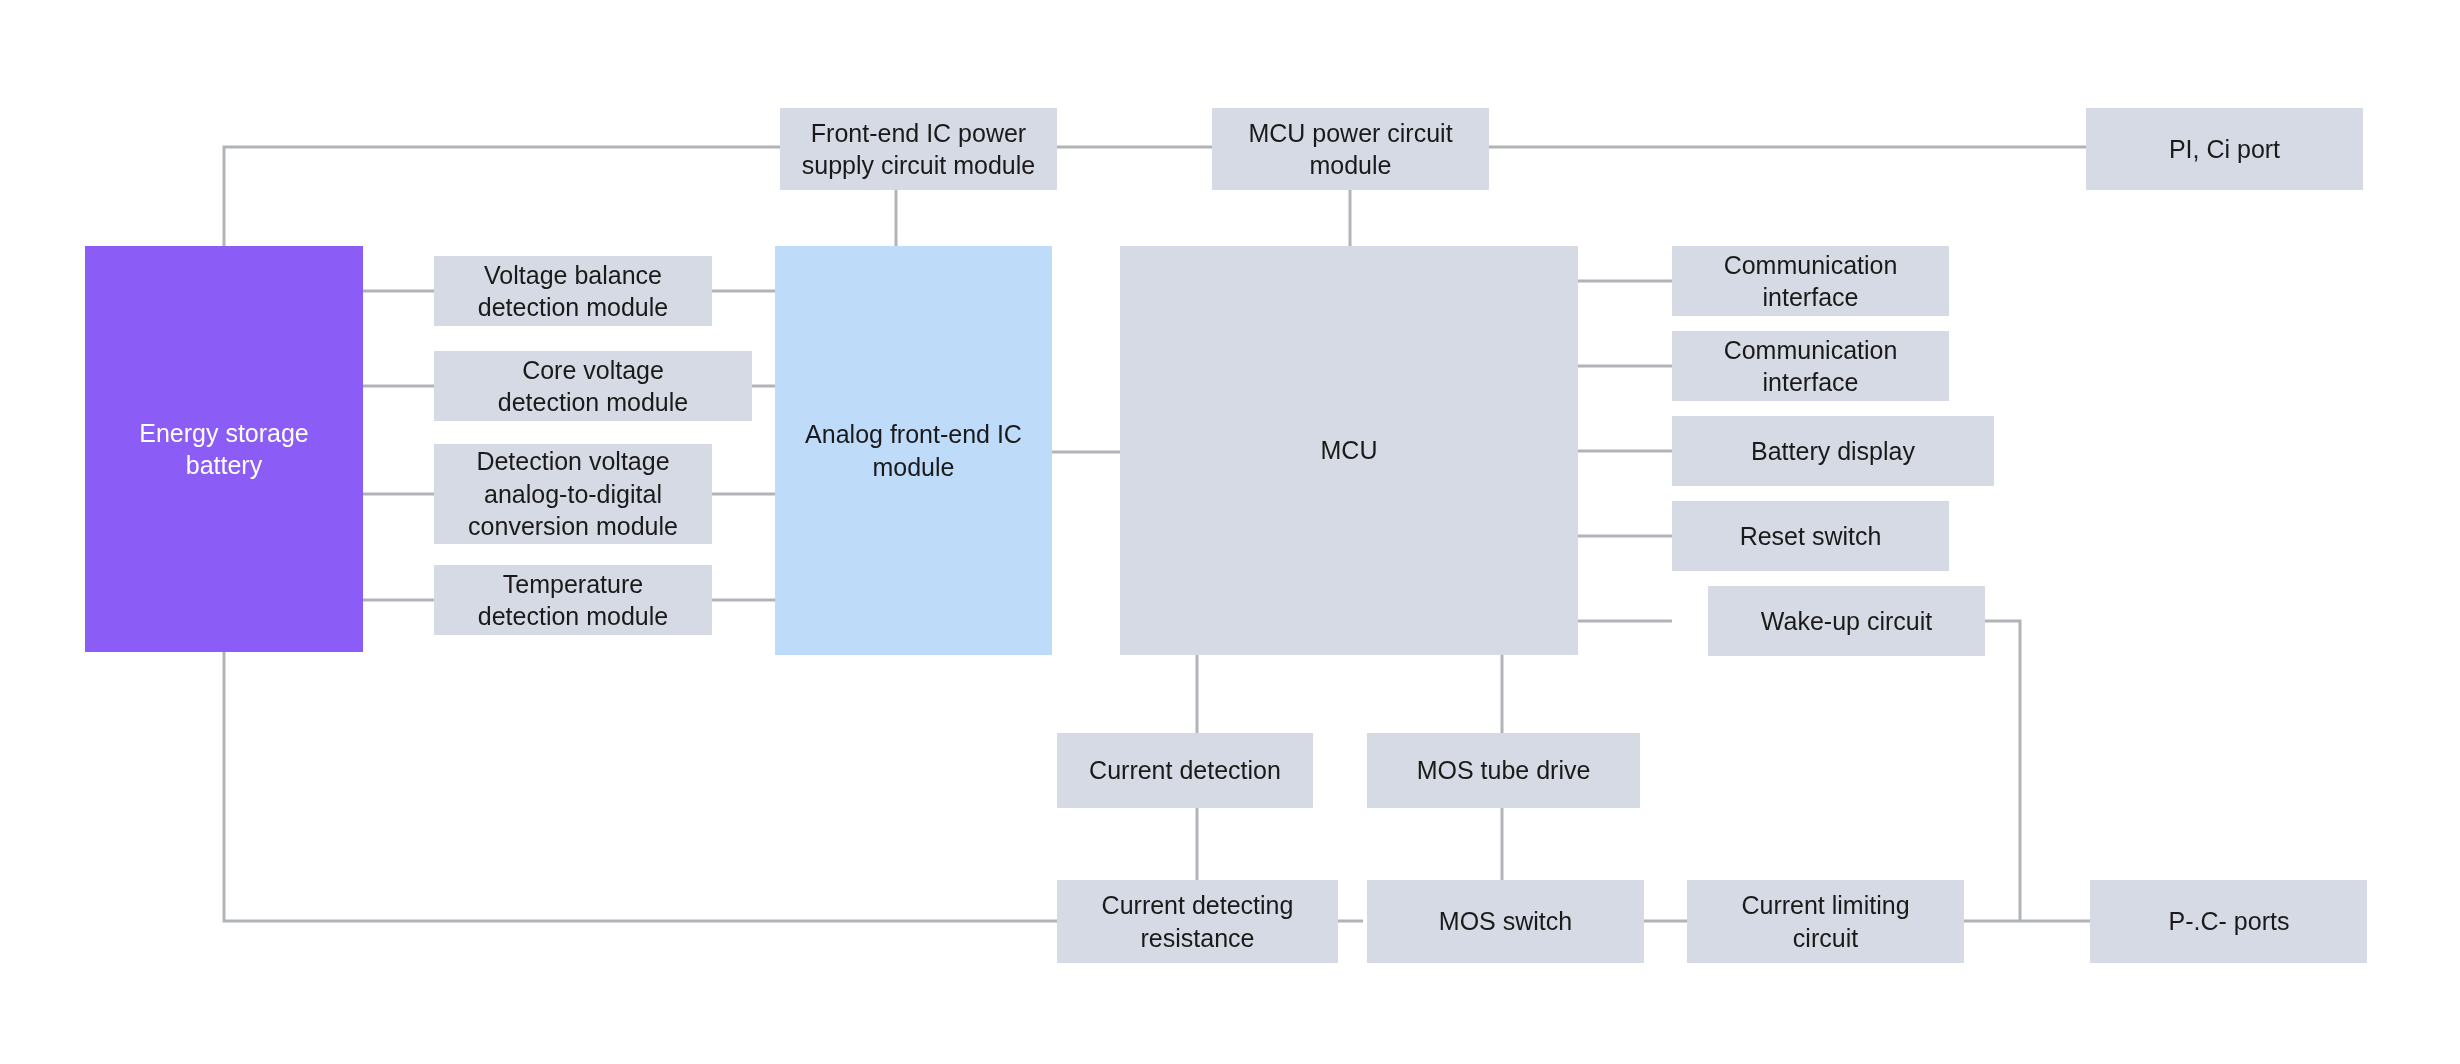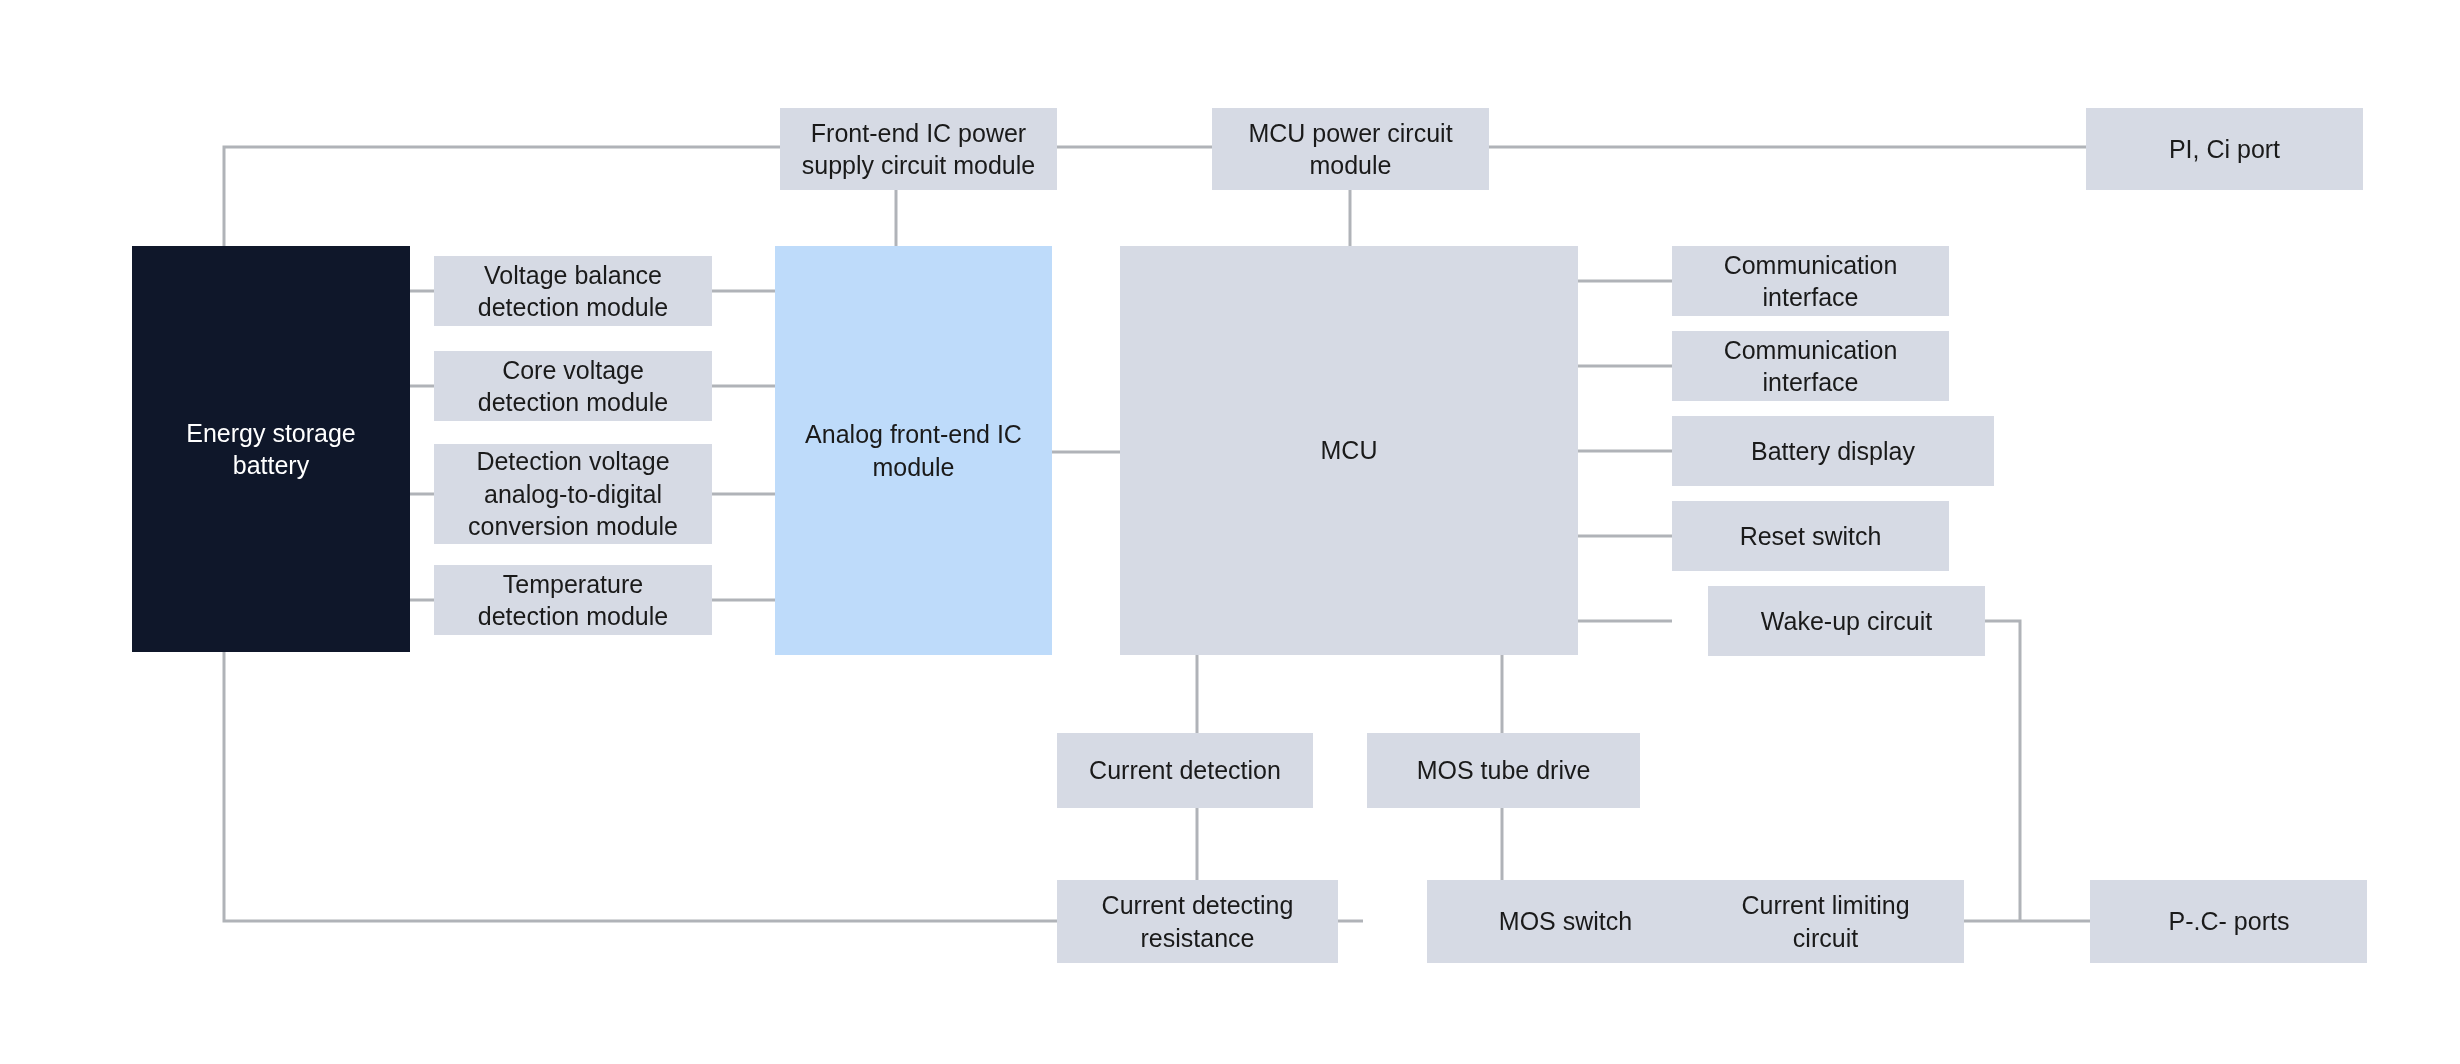--- a/index.html
+++ b/index.html
@@ -34,23 +34,22 @@
     align-items: center;
     justify-content: center;
     text-align: center;
     line-height: 1.30;
     color: #1a1a1a;
     font-size: 25px;
     padding: 2px 8px;
     background: #d6dae4;
   }
   .node.accent-dark {
-    background: #0f172a;
+    background: #8b5cf6;
     color: #ffffff;
-    margin-left: 47px;
   }
   .node.accent-light {
     background: #bedbfa;
     color: #1a1a1a;
   }
   .node-label {
     display: block;
     white-space: pre-line;
   }
 </style>
@@ -92,21 +91,21 @@
 
   <div id="node-layer">
       <div class="node accent-dark" style="left: 85px; top: 246px; width: 278px; height: 406px;">
         <span class="node-label">Energy storage
 battery</span>
       </div>
       <div class="node" style="left: 434px; top: 256px; width: 278px; height: 70px;">
         <span class="node-label">Voltage balance
 detection module</span>
       </div>
-      <div class="node" style="left: 434px; top: 351px; width: 278px; height: 70px;">
+      <div class="node" style="left: 434px; top: 351px; width: 318px; height: 70px;">
         <span class="node-label">Core voltage
 detection module</span>
       </div>
       <div class="node" style="left: 434px; top: 444px; width: 278px; height: 100px;">
         <span class="node-label">Detection voltage
 analog-to-digital
 conversion module</span>
       </div>
       <div class="node" style="left: 434px; top: 565px; width: 278px; height: 70px;">
         <span class="node-label">Temperature
@@ -150,21 +149,21 @@
       <div class="node" style="left: 1057px; top: 733px; width: 256px; height: 75px;">
         <span class="node-label">Current detection</span>
       </div>
       <div class="node" style="left: 1367px; top: 733px; width: 273px; height: 75px;">
         <span class="node-label">MOS tube drive</span>
       </div>
       <div class="node" style="left: 1057px; top: 880px; width: 281px; height: 83px;">
         <span class="node-label">Current detecting
 resistance</span>
       </div>
-      <div class="node" style="left: 1427px; top: 880px; width: 277px; height: 83px;">
+      <div class="node" style="left: 1367px; top: 880px; width: 277px; height: 83px;">
         <span class="node-label">MOS switch</span>
       </div>
       <div class="node" style="left: 1687px; top: 880px; width: 277px; height: 83px;">
         <span class="node-label">Current limiting
 circuit</span>
       </div>
       <div class="node" style="left: 2090px; top: 880px; width: 277px; height: 83px; padding-left: 9px;">
         <span class="node-label">P-.C- ports</span>
       </div>
     </div>

